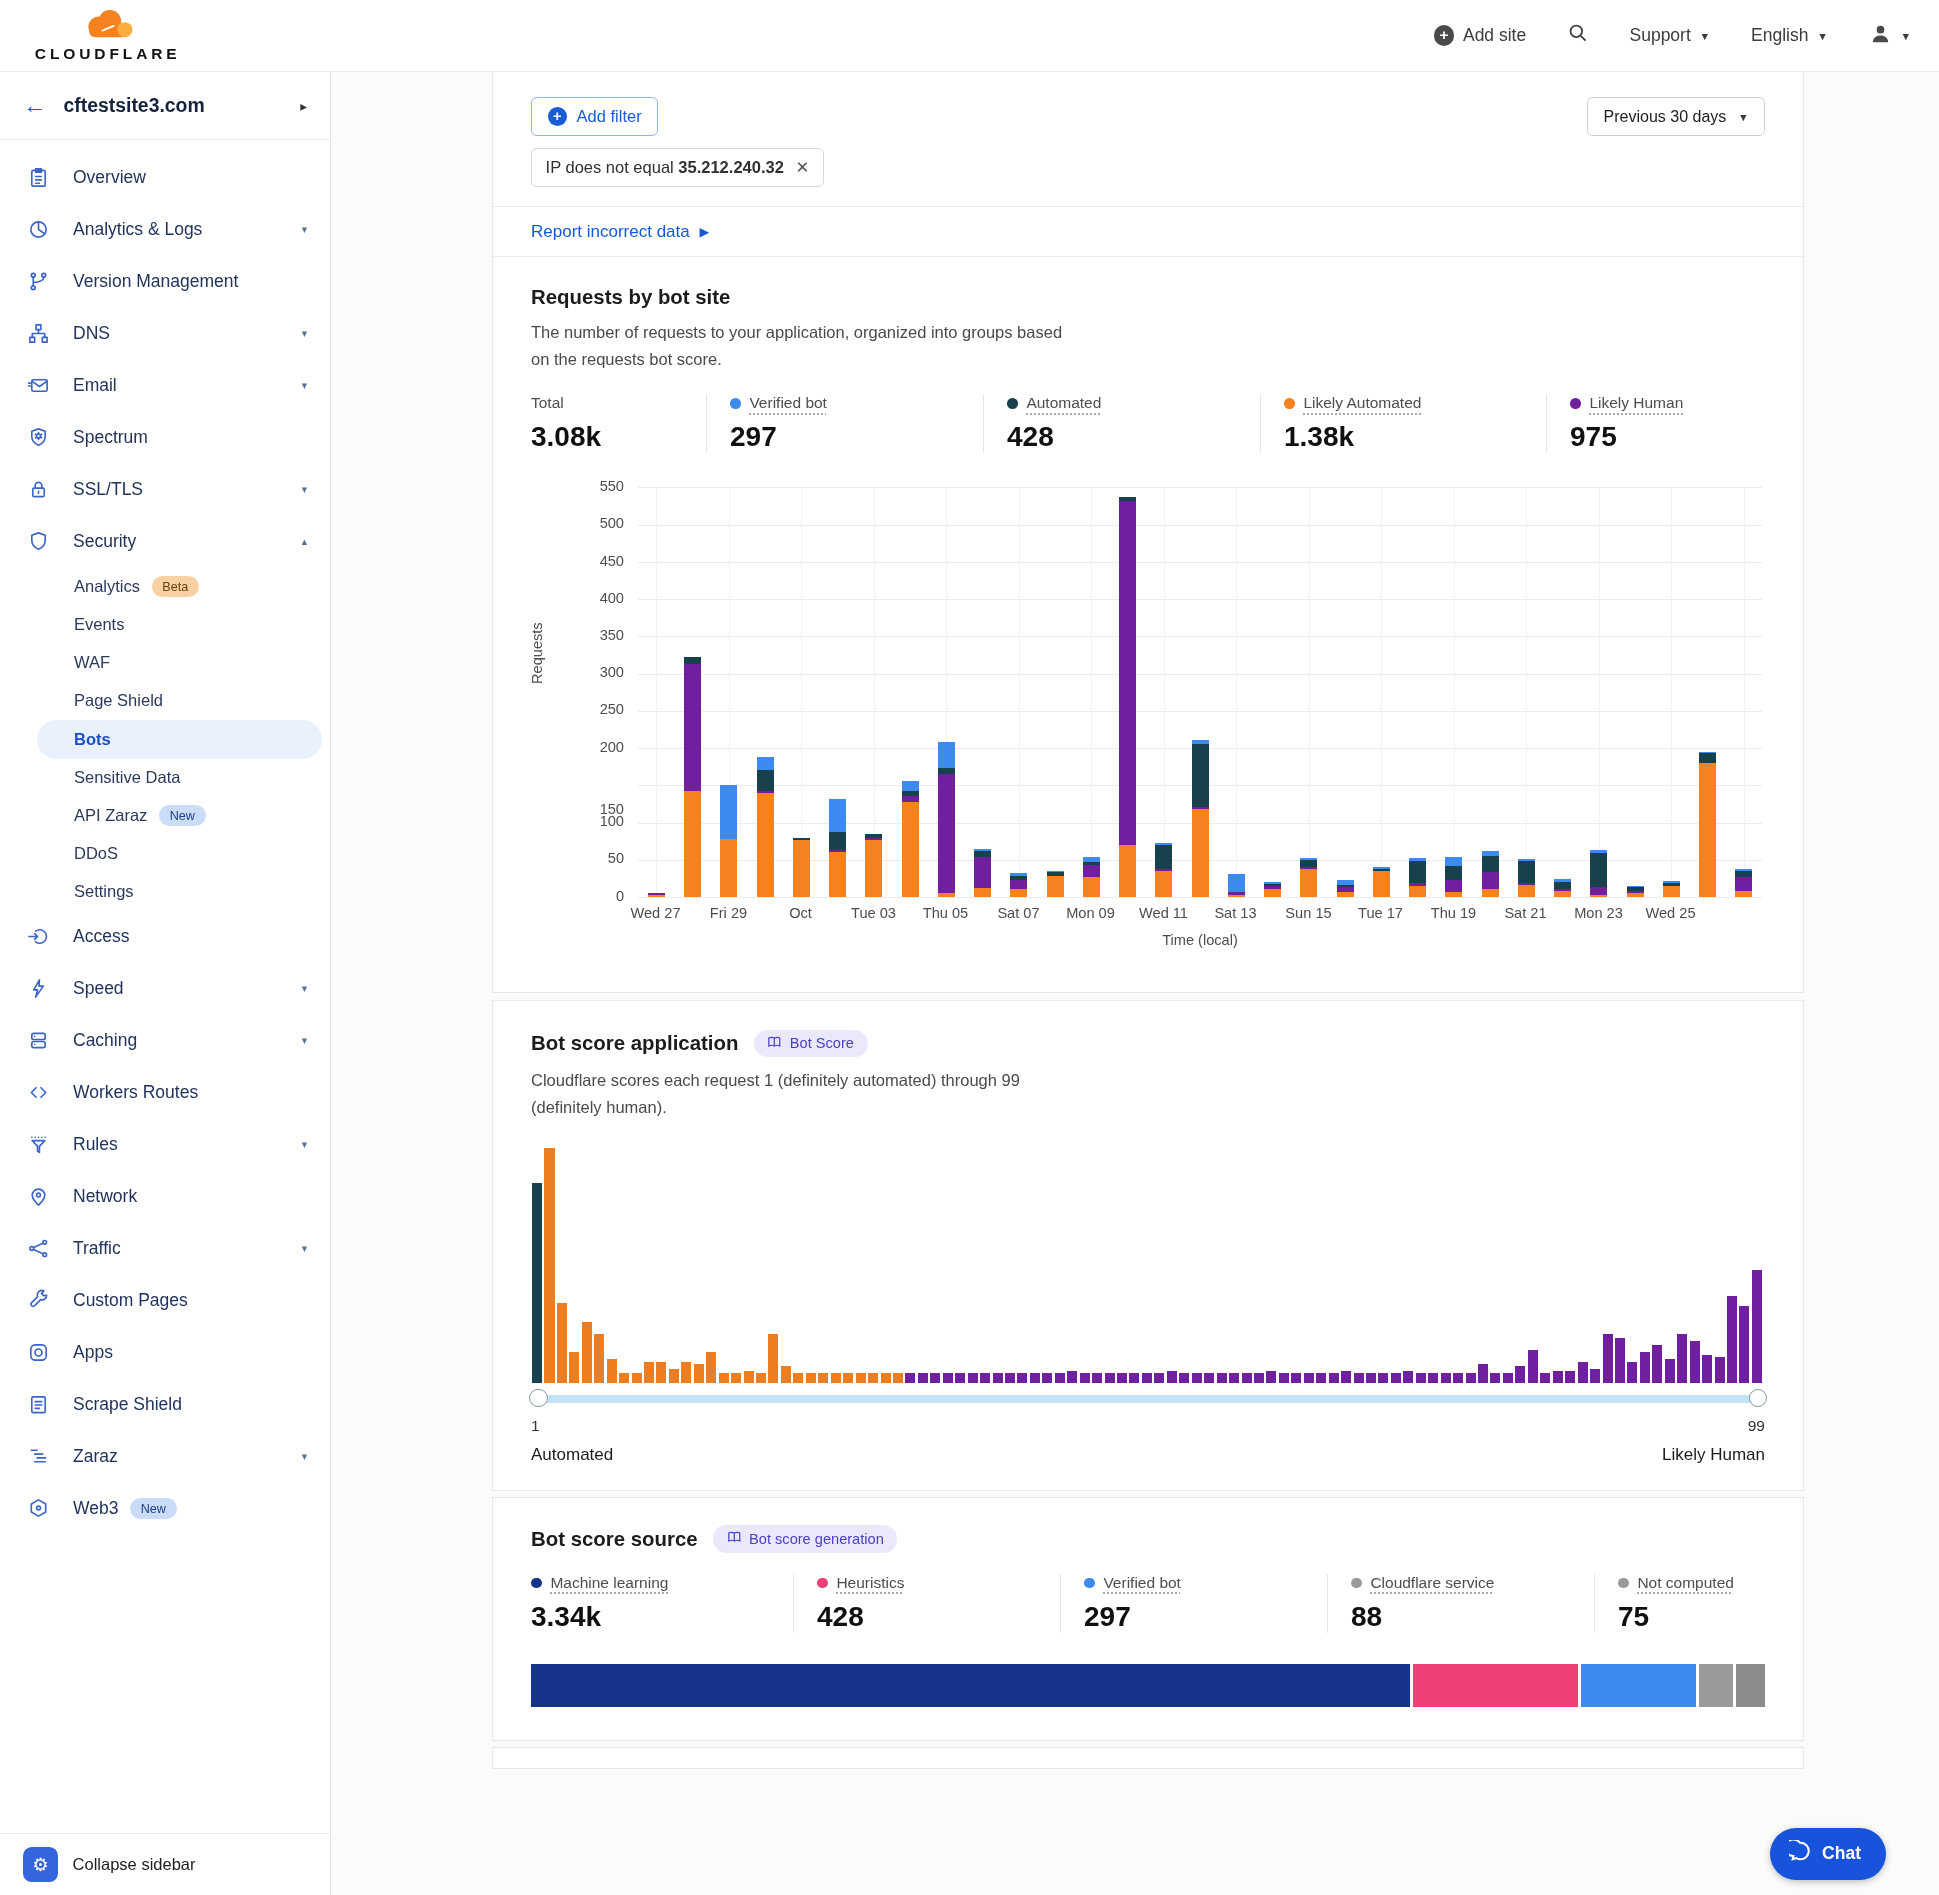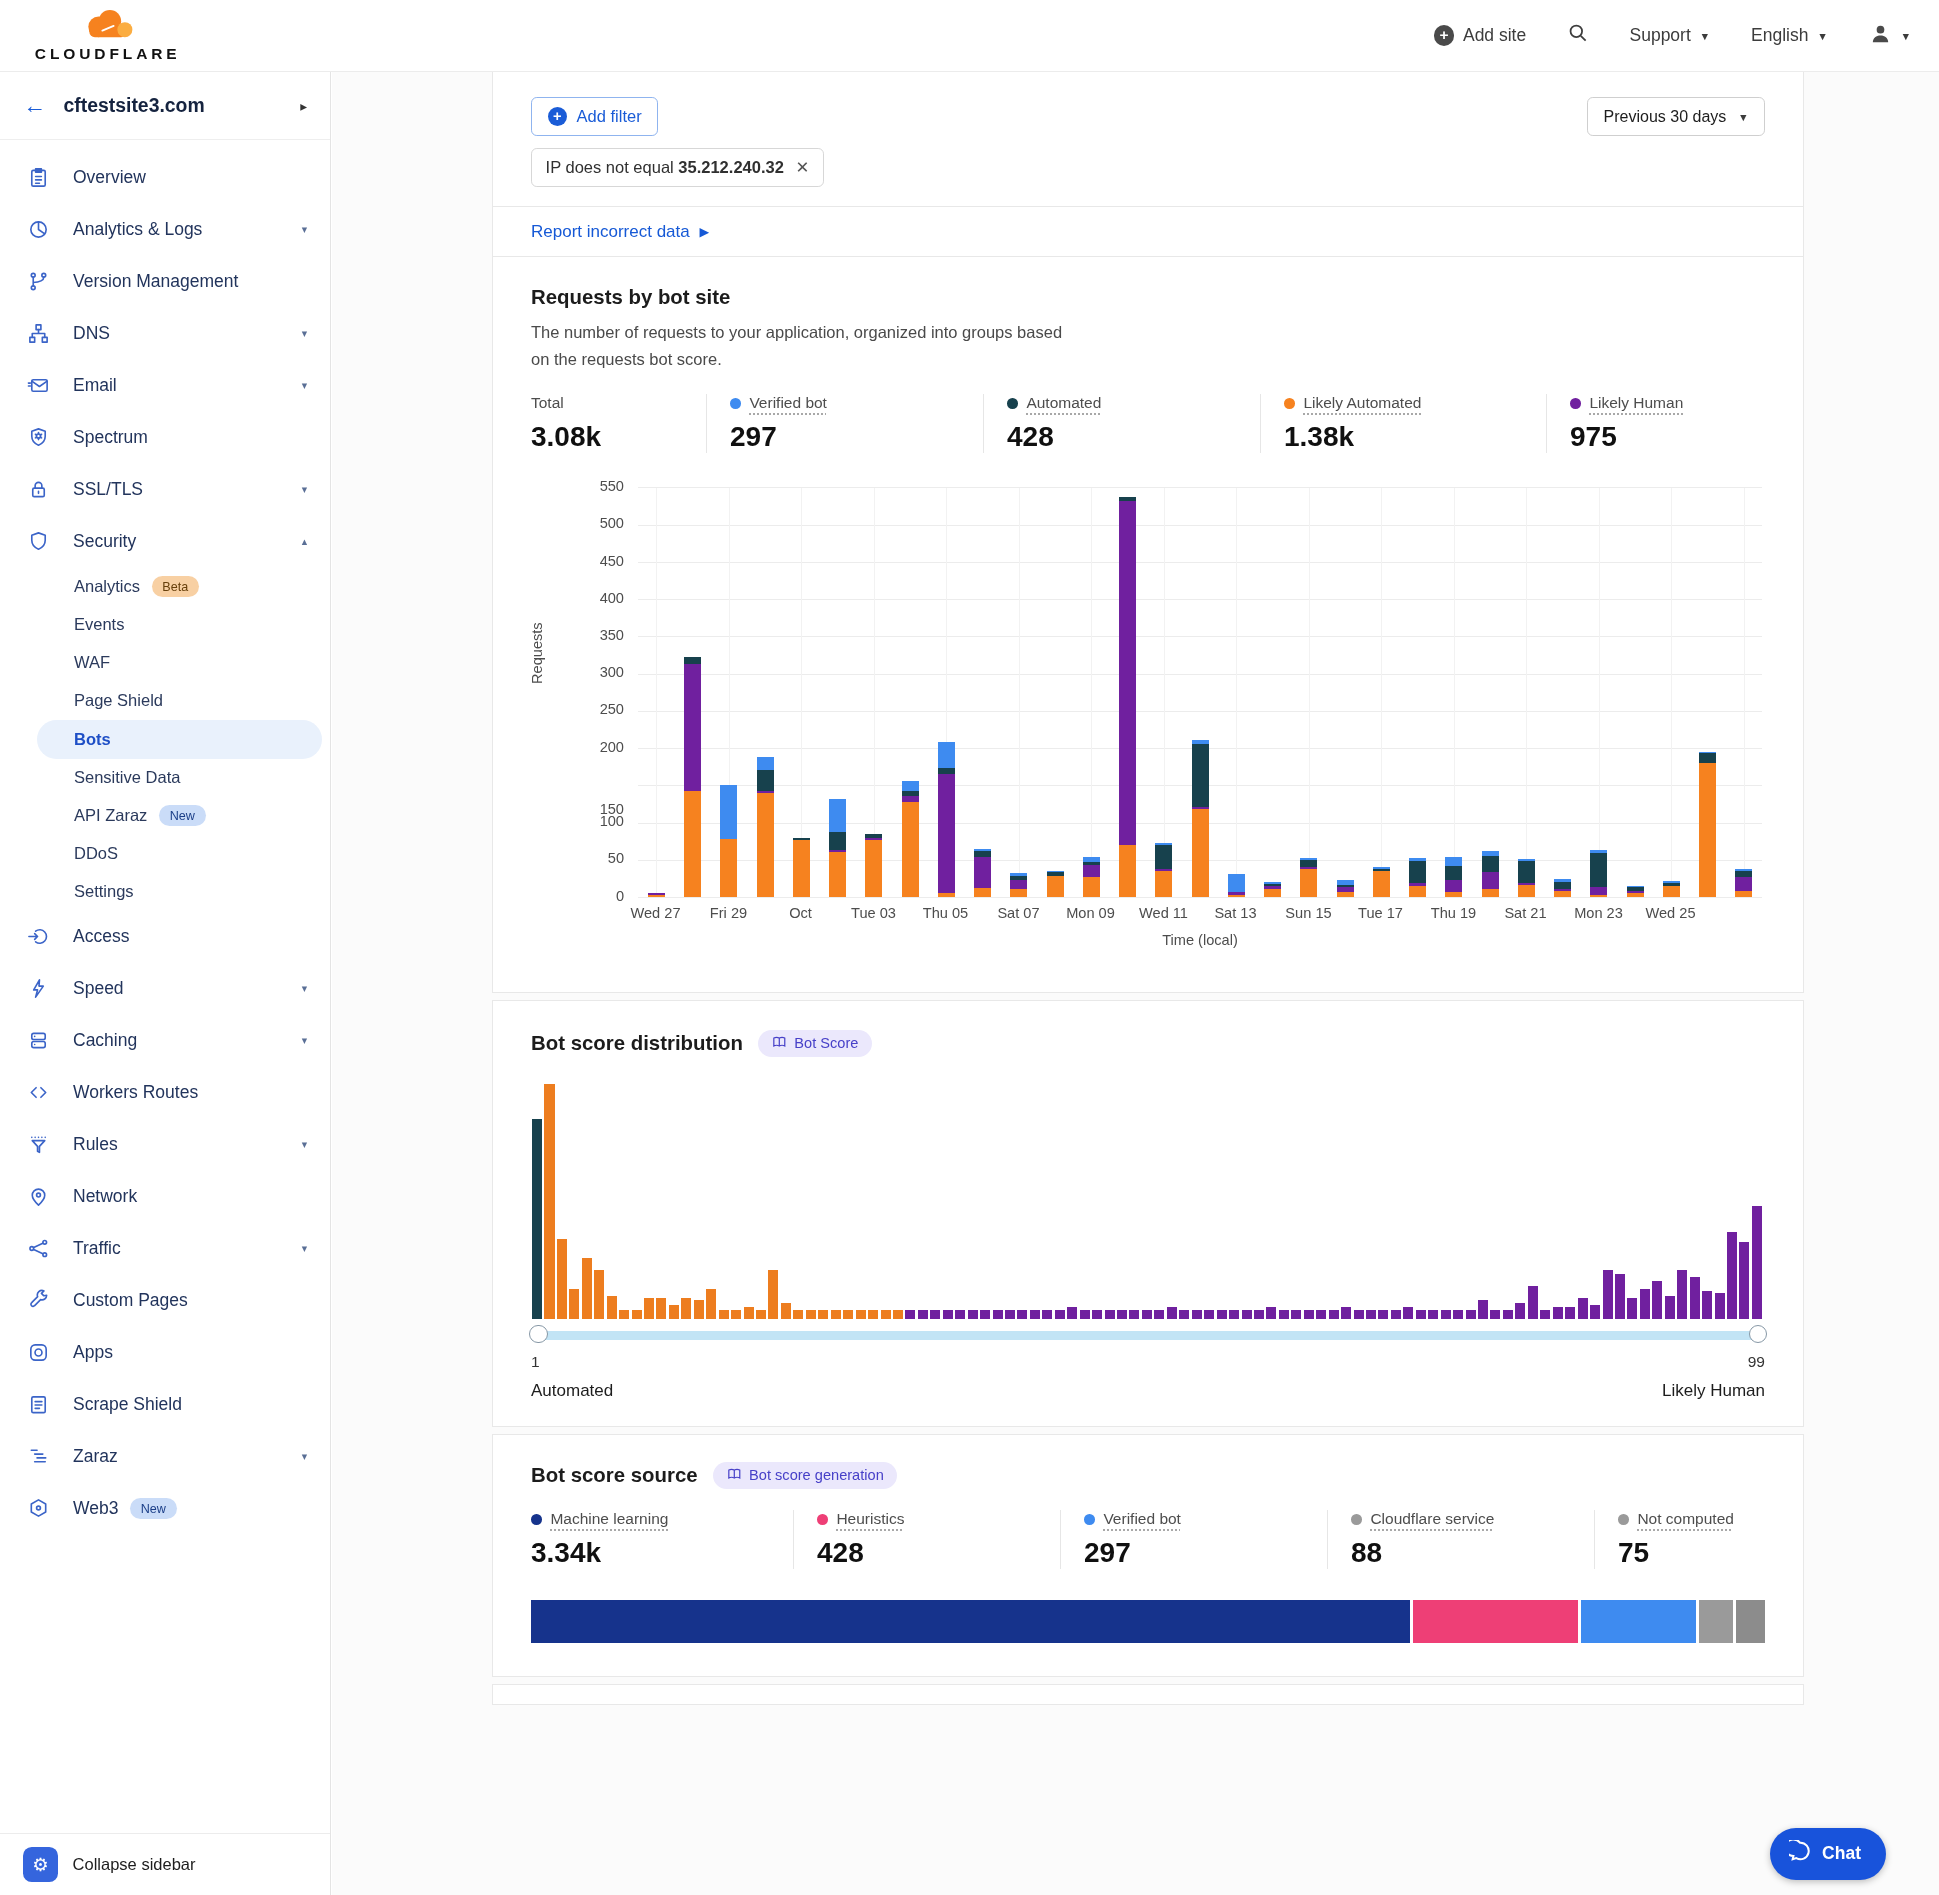--- a/index.html
+++ b/index.html
@@ -637,31 +637,32 @@
             <div class="xtick" style="left: 879px;">Thu 19</div>
             <div class="xtick" style="left: 951px;">Sat 21</div>
             <div class="xtick" style="left: 1024px;">Mon 23</div>
             <div class="xtick" style="left: 1096px;">Wed 25</div>
           </div>
       </div>
     </div>
 
     <div class="card" style="padding:29px 38px 25px 38px;">
       <div class="title-row">
-        <span class="card-title">Bot score distribution</span>
+        <span class="card-title">Bot score application</span>
         <span class="pill-badge">
           <span>
             <svg width="14.6" height="14.6" viewBox="0 0 24 24" fill="none" stroke="#4740c8" stroke-width="2">
               <path d="M3 5c3-1.5 6-1.5 9 0 3-1.5 6-1.5 9 0v13c-3-1.5-6-1.5-9 0-3-1.5-6-1.5-9 0z"></path>
                 <path d="M12 5v13"></path>
             </svg>
           </span>
           <span>Bot Score</span>
         </span>
       </div>
+      <div class="desc">Cloudflare scores each request 1 (definitely automated) through 99 (definitely human).</div>
       <div class="hist" id="histChart">
           <div class="hbar" style="left: 1px; height: 200px; background: rgb(23, 65, 77);"></div>
           <div class="hbar" style="left: 13.4px; height: 235px; background: rgb(237, 125, 31);"></div>
           <div class="hbar" style="left: 26px; height: 80px; background: rgb(237, 125, 31);"></div>
           <div class="hbar" style="left: 38px; height: 30.5px; background: rgb(237, 125, 31);"></div>
           <div class="hbar" style="left: 51px; height: 61px; background: rgb(237, 125, 31);"></div>
           <div class="hbar" style="left: 63px; height: 49px; background: rgb(237, 125, 31);"></div>
           <div class="hbar" style="left: 76px; height: 23.5px; background: rgb(237, 125, 31);"></div>
           <div class="hbar" style="left: 88px; height: 9.4px; background: rgb(237, 125, 31);"></div>
           <div class="hbar" style="left: 101px; height: 9.4px; background: rgb(237, 125, 31);"></div>

